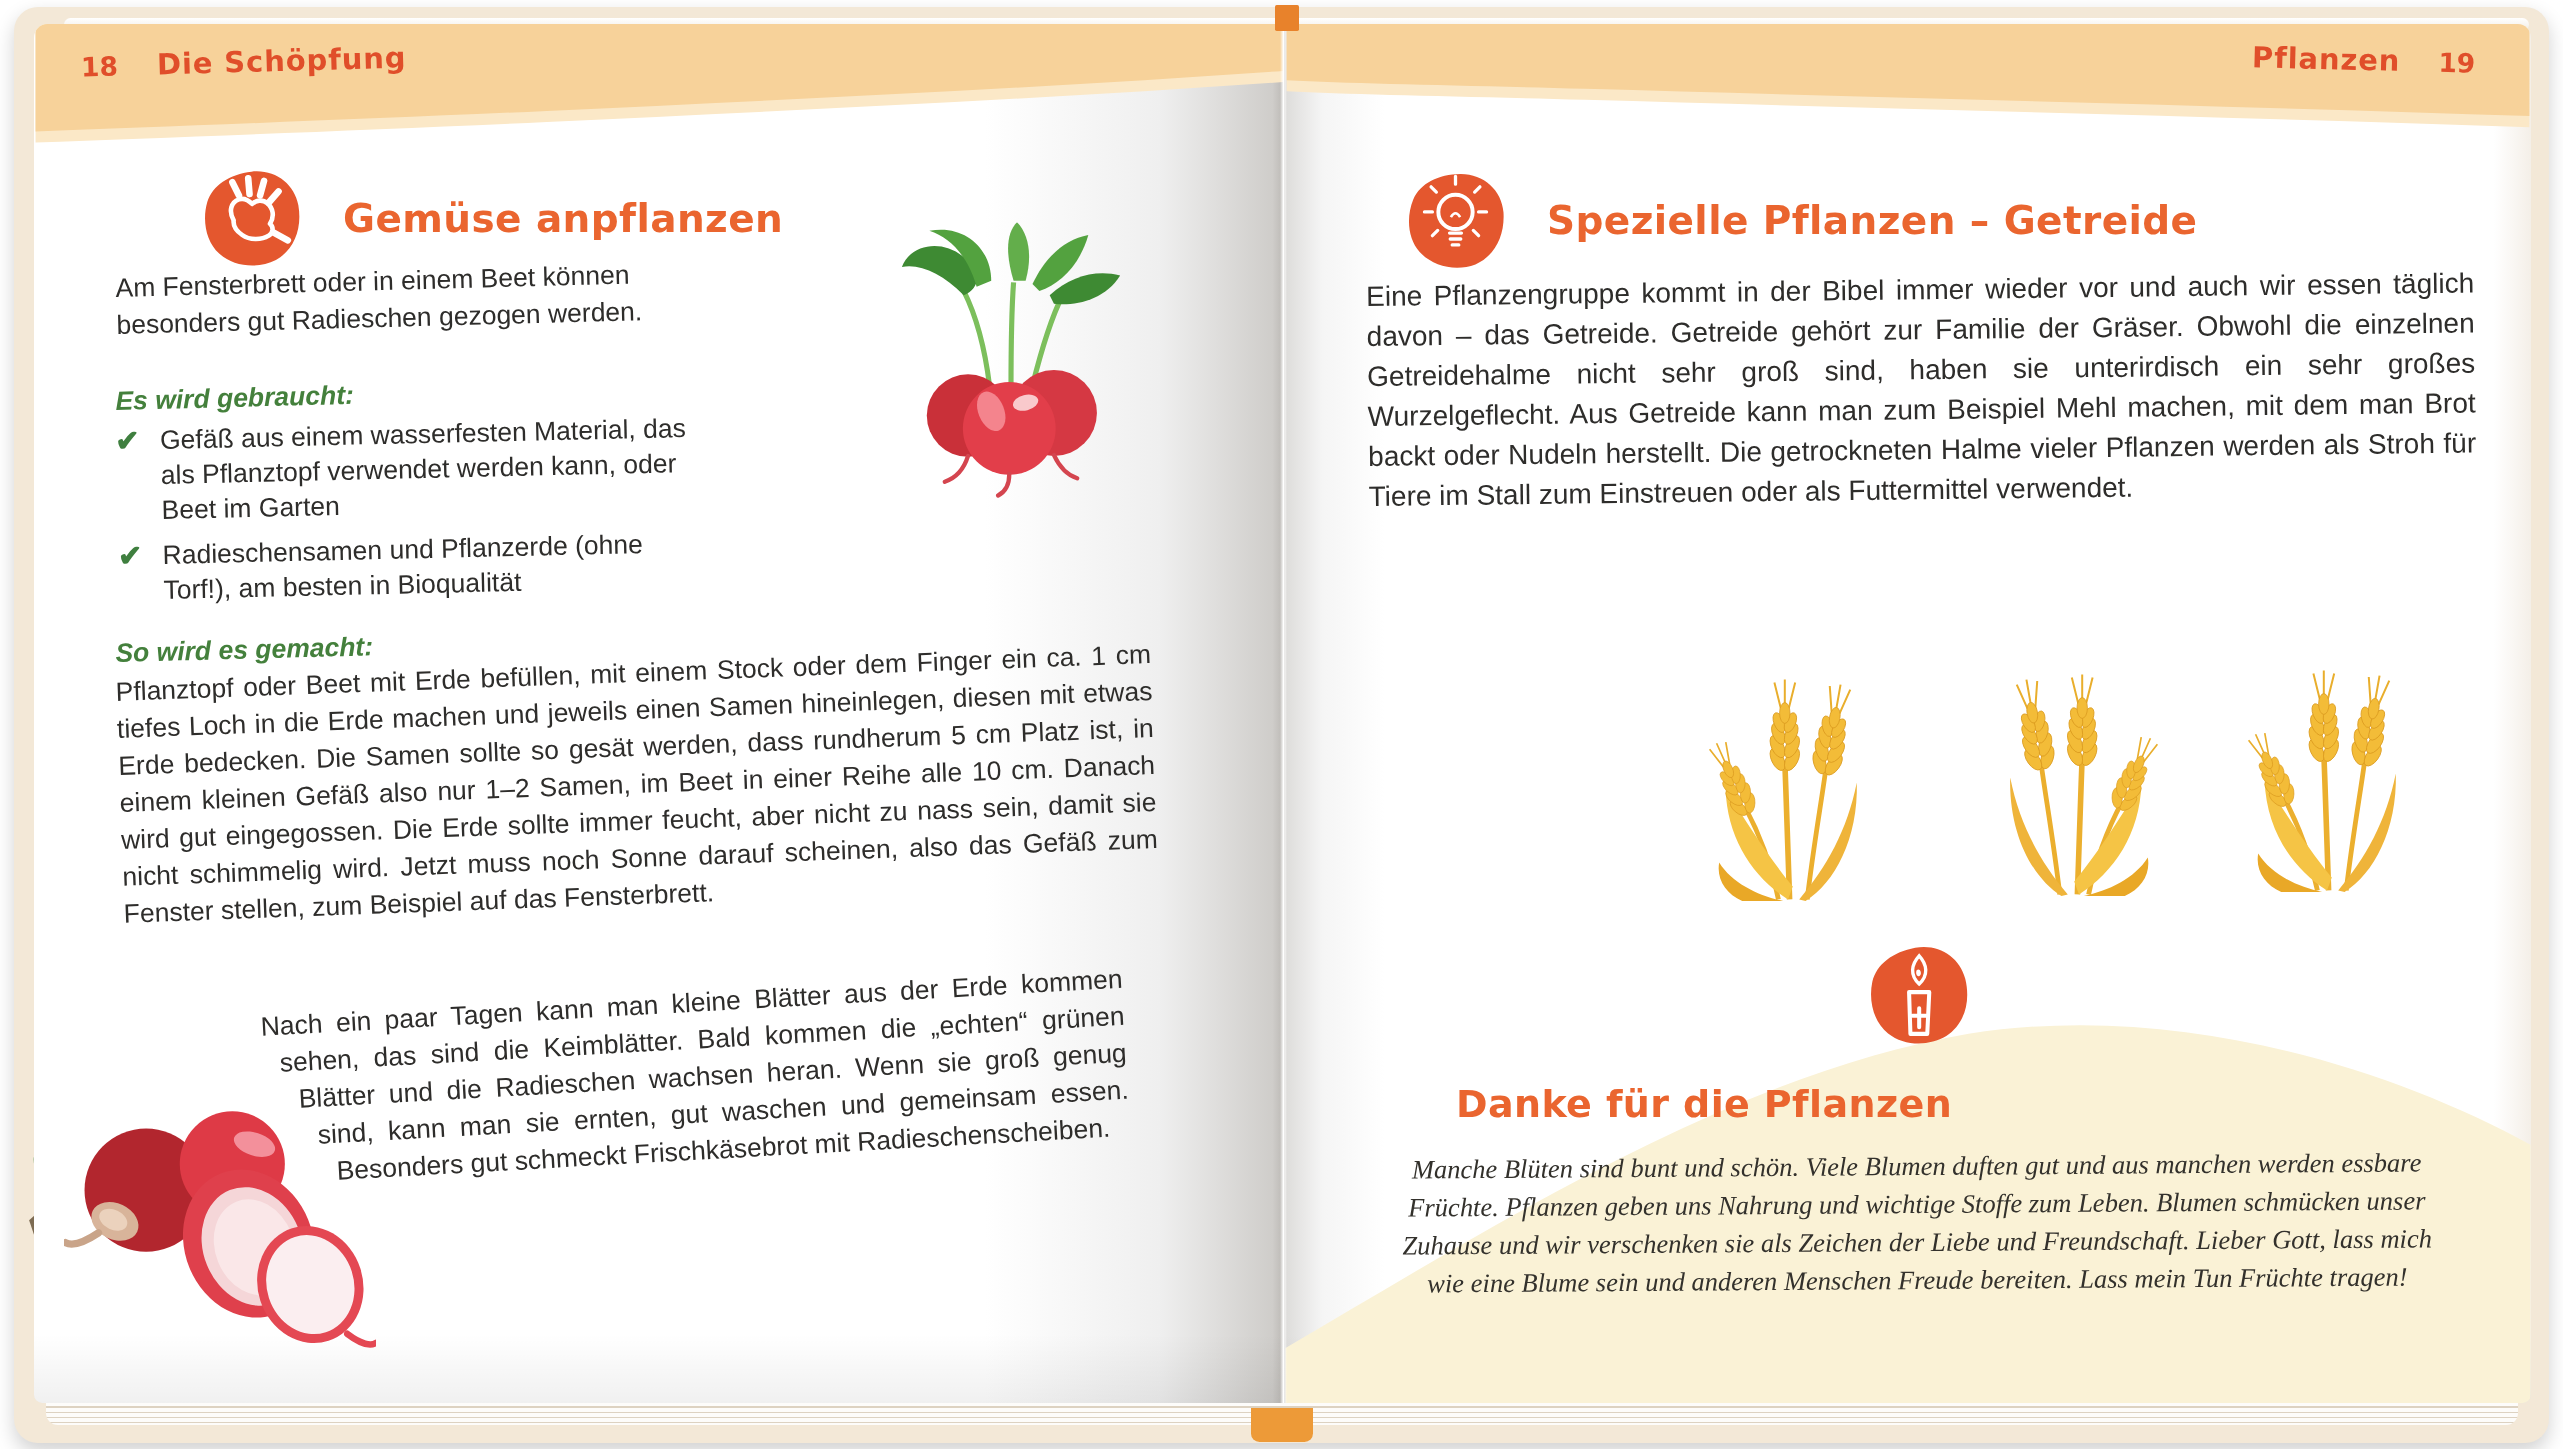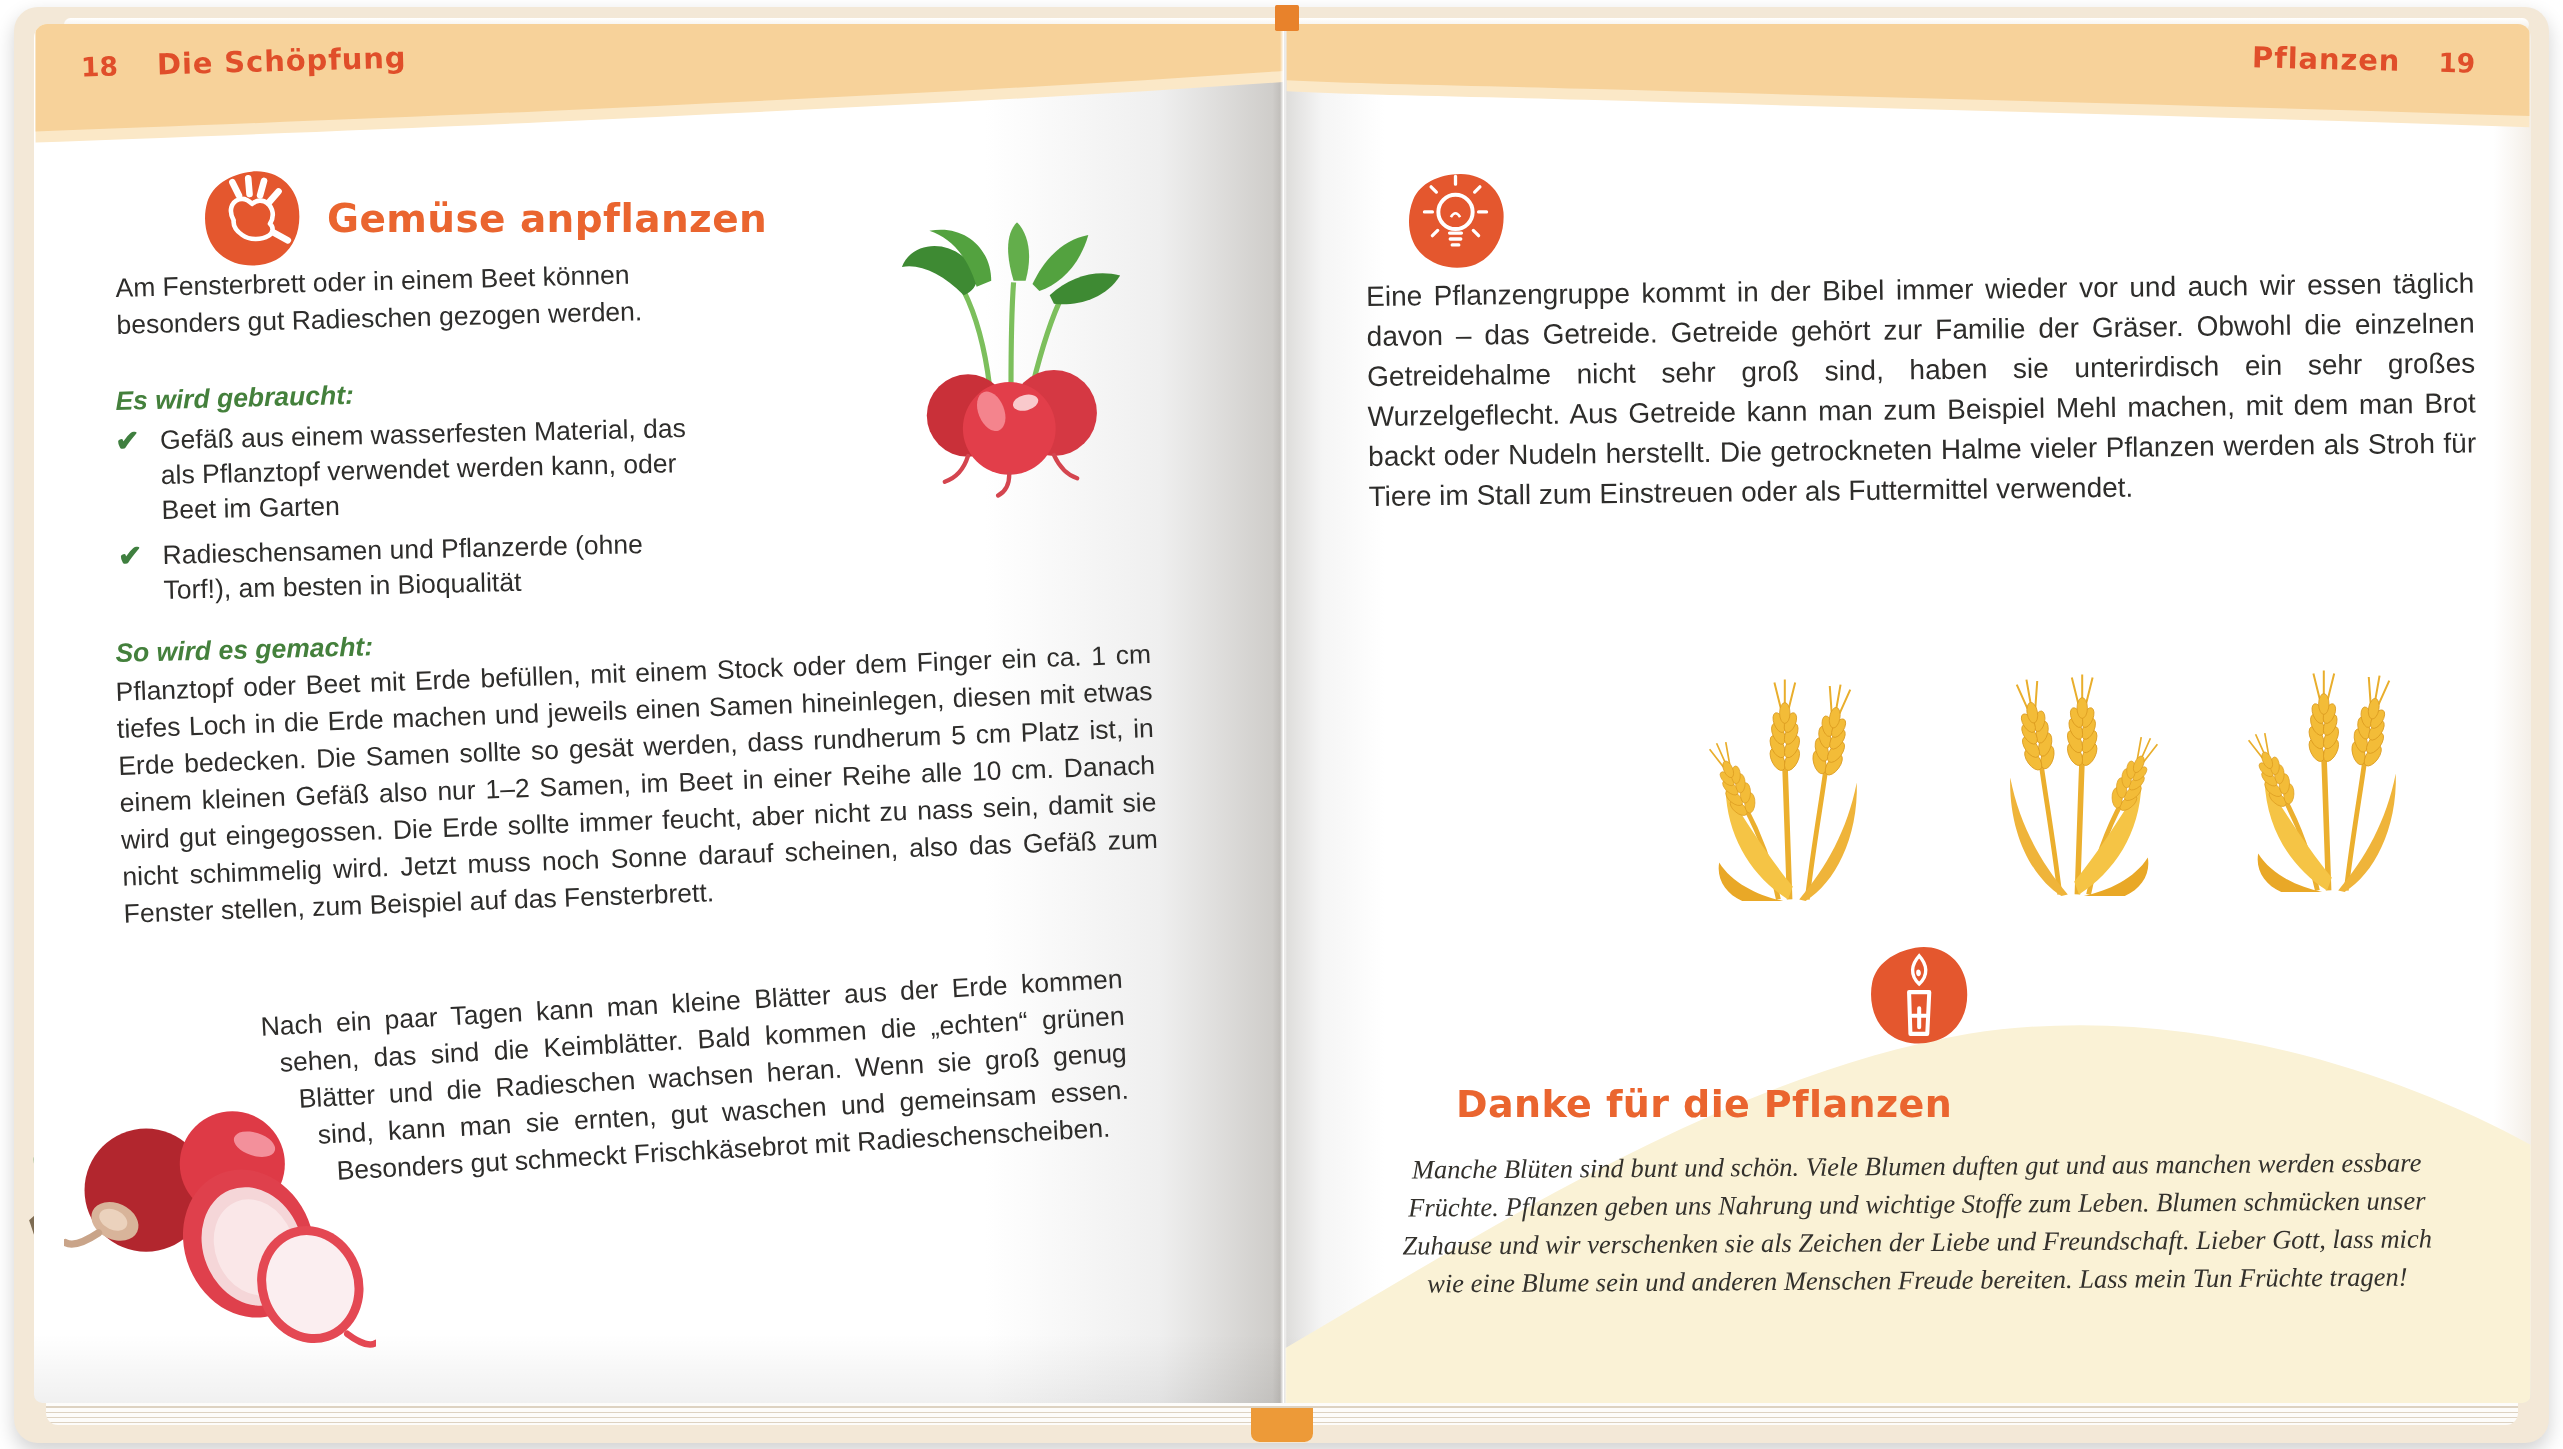--- a/index.html
+++ b/index.html
@@ -30,21 +30,21 @@
 
   .band-svg{position:absolute;left:0;top:0;}
   .band-left-row{position:absolute;left:47px;top:20.5px;display:flex;align-items:baseline;gap:39px;
         transform:rotate(-1.6deg);}
   .band-right-row{position:absolute;right:56px;top:19px;display:flex;align-items:baseline;gap:38px;
         transform:rotate(1.4deg);}
   .page-num{font-size:26.5px;font-weight:700;color:#e04e2a;font-family:"DejaVu Sans",sans-serif;}
   .section-name{font-size:29px;font-weight:600;color:#e04e2a;letter-spacing:0.9px;
         font-family:"DejaVu Sans",sans-serif;}
 
-  .title-row{position:absolute;display:flex;align-items:center;gap:26px;}
+  .title-row{position:absolute;display:flex;align-items:center;gap:42px;}
   .title-row.l{left:168px;top:145px;}
   .title-row.r{left:121px;top:147px;}
   .title-icon{width:99px;height:99px;flex:0 0 auto;}
   .chapter-title{font-size:39px;font-weight:600;color:#ea652f;letter-spacing:0.4px;
         font-family:"DejaVu Sans",sans-serif;white-space:nowrap;}
 
   .p-body{color:#2e2d2b;font-size:26.5px;line-height:37px;}
   .intro{position:absolute;left:81px;top:246px;width:556px;transform:rotate(-1.5deg);
         transform-origin:left top;}
   .green-head{position:absolute;color:#44803c;font-style:italic;font-size:26.5px;font-weight:600;
@@ -232,20 +232,21 @@
   </svg>
   <div class="band-right-row">
     <span class="section-name">Pflanzen</span>
     <span class="page-num">19</span>
   </div>
 
   <div class="title-row r">
     <svg class="title-icon" viewBox="0 0 150 150">
         <use href="#lightbulb-sym"></use>
       </svg>
+    <span class="chapter-title">Spezielle Pflanzen – Getreide</span>
   </div>
 
   <div class="r-body">Eine Pflanzengruppe kommt in der Bibel immer wieder vor und auch wir essen täglich davon – das Getreide. Getreide gehört zur Familie der Gräser. Obwohl die einzelnen Getreidehalme nicht sehr groß sind, haben sie unterirdisch ein sehr großes Wurzelgeflecht. Aus Getreide kann man zum Beispiel Mehl machen, mit dem man Brot backt oder Nudeln herstellt. Die getrockneten Halme vieler Pflanzen werden als Stroh für Tiere im Stall zum Einstreuen oder als Futtermittel verwendet.</div>
 
   <svg class="wheat w1" viewBox="0 0 220 340">
       <use href="#wheat-sym"></use>
     </svg>
   <svg class="wheat w2" viewBox="0 0 220 340">
       <use href="#wheat-sym"></use>
     </svg>

